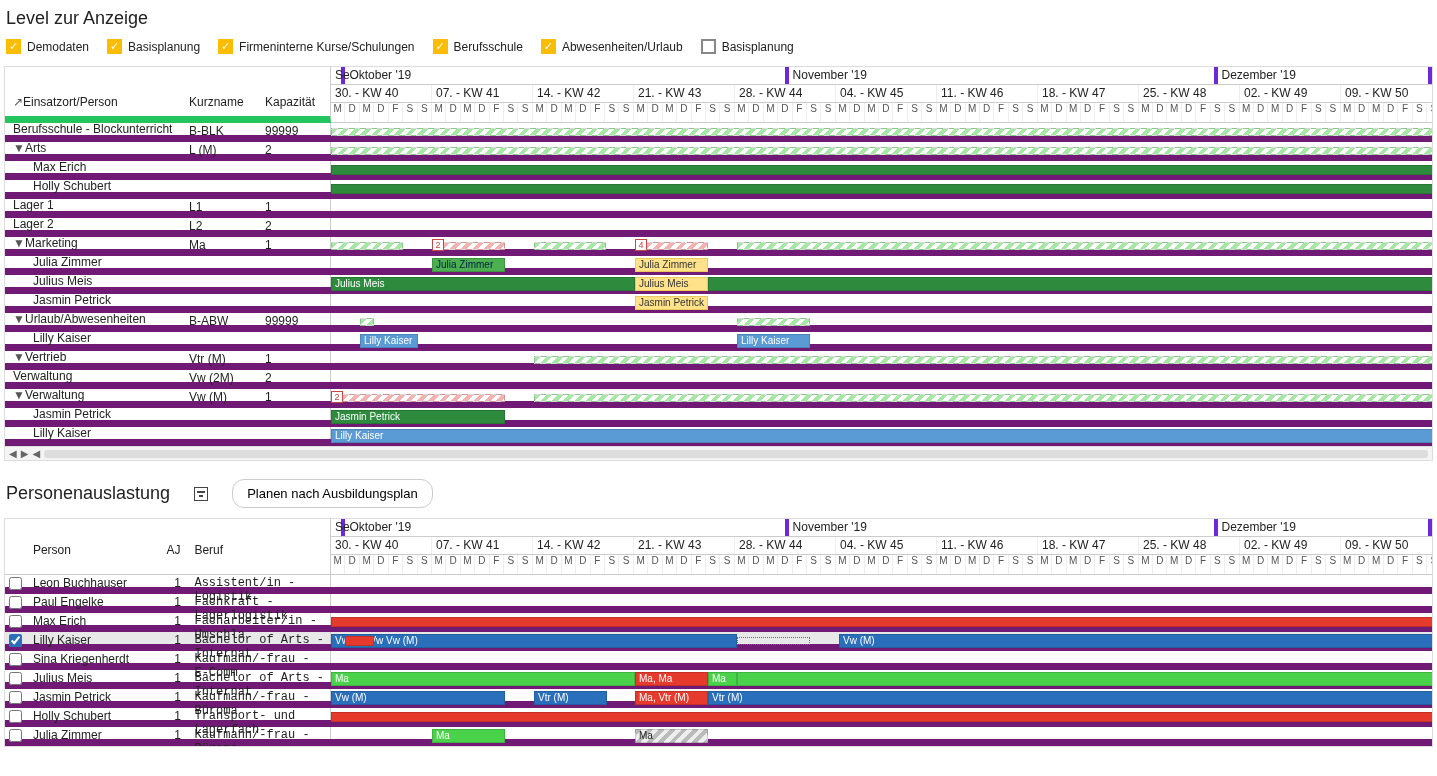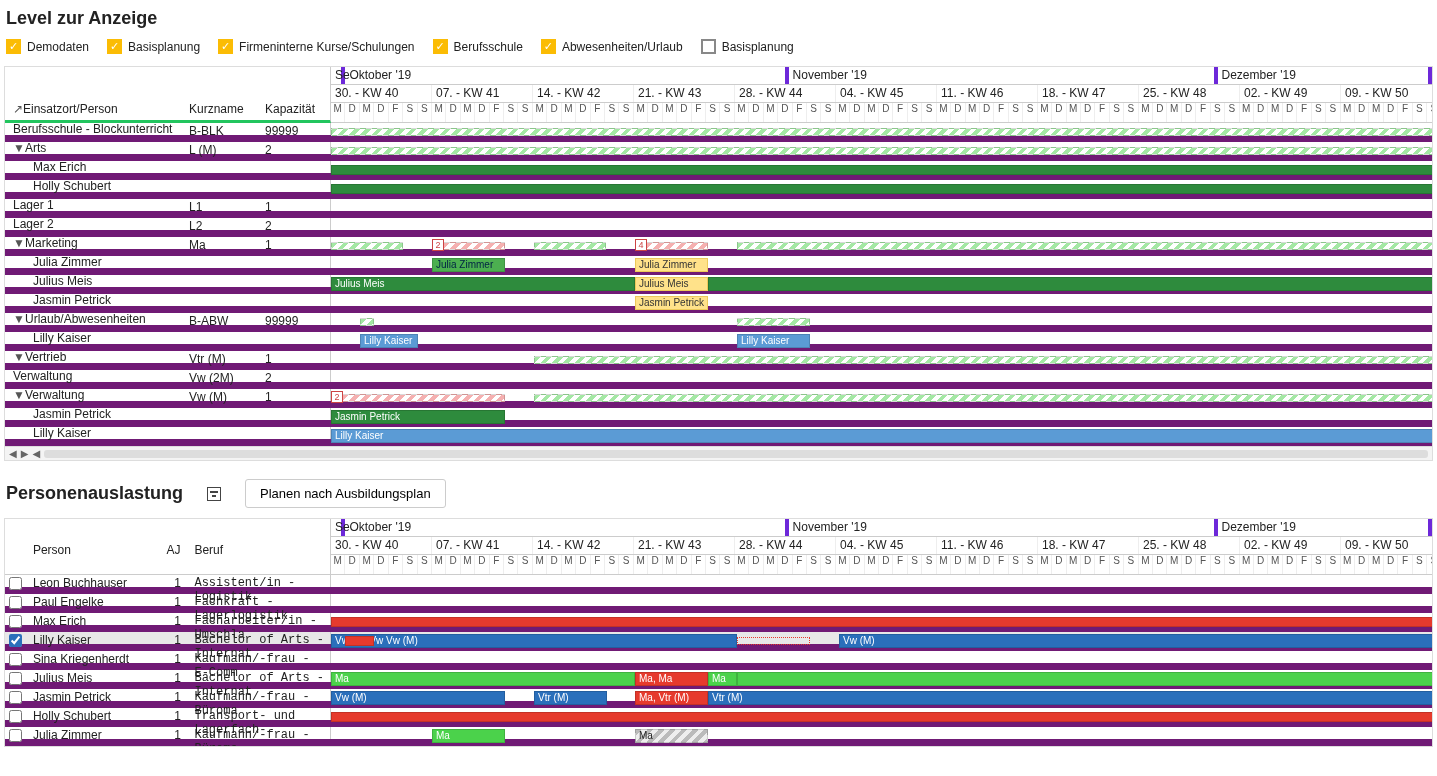--- a/index.html
+++ b/index.html
@@ -1,26 +1,26 @@
 <!DOCTYPE html>
 <html><head>
 <meta charset="utf-8">
 <style>
 * { box-sizing: border-box; margin: 0; padding: 0; }
 body { font-family: Arial, Helvetica, sans-serif; font-size: 12px; color: #222; background: #fff; }
-h2 { font-size: 18px; font-weight: bold; margin: 8px 0 10px 6px; }
+h2 { font-size: 18px; font-weight: normal; margin: 8px 0 10px 6px; }
 .filters { display: flex; gap: 18px; align-items: center; margin: 0 0 12px 6px; flex-wrap: wrap; }
 .chk { display: flex; align-items: center; gap: 6px; cursor: pointer; }
 .chkbox { width: 15px; height: 15px; border: 2px solid #fbbc04; background: #fbbc04; display: flex; align-items: center; justify-content: center; color: #fff; font-size: 11px; }
 .chkbox.empty { background: #fff; border: 2px solid #888; }
 .grid-wrap { border: 1px solid #ddd; margin: 0 4px 18px 4px; }
 .header-row, .body-row { display: flex; }
 .left-pane { width: 326px; flex: 0 0 326px; border-right: 1px solid #ccc; }
 .right-pane { flex: 1; overflow: hidden; }
-.left-head { display:flex; height:56px; align-items:flex-end; border-bottom:3px solid #22c55e; }
+.left-head { display:flex; height:56px; align-items:center; border-bottom:7px solid #22c55e; }
 .left-head .c1 { width:180px; padding:24px 4px 4px 8px; }
 .left-head .c2 { width:76px; padding:24px 4px 4px 4px; }
 .left-head .c3 { width:68px; padding:24px 4px 4px 4px; }
 .expand-icon { display:inline-block; width:10px; color:#555; }
 .months { display:flex; height:18px; border-bottom:1px solid #ccc; font-size:12px; }
 .months > div { border-right:4px solid #6d28d9; padding:1px 4px; }
 .weeks { display:flex; height:18px; border-bottom:1px solid #ccc; font-size:12px; }
 .weeks > div { width:101px; border-right:1px solid #eee; padding:1px 4px; flex:0 0 101px; }
 .days { display:flex; height:20px; border-bottom:1px solid #ccc; font-size:10px; }
 .days > div { width:14.43px; text-align:center; border-right:1px solid #eee; flex:0 0 14.43px; color:#555; }
@@ -42,21 +42,21 @@
 .solid-blue { background:#5b9bd5; color:#fff; }
 .solid-blue2 { background:#2a6fbb; color:#fff; }
 .solid-red { background:#e63a2d; color:#fff; }
 .solid-green3 { background:#4bd24b; color:#fff; }
 .thin { height:8px; top:5px; padding:0; }
 .thin2 { height:10px; top:4px; }
 .badge { position:absolute; top:2px; width:12px; height:12px; background:#fff; border:1px solid #c44; color:#c44; font-size:9px; line-height:10px; text-align:center; }
 .scroll-stub { height:14px; background:#f4f4f4; border-top:1px solid #ddd; display:flex; align-items:center; padding:0 4px; gap:4px; }
 .scroll-stub .arr { font-size:10px; color:#666; }
 .toolbar { display:flex; align-items:center; gap:24px; margin:0 0 10px 6px; }
-.btn { border:1px solid #ccc; background:#fff; padding:6px 14px; border-radius:3px; cursor:pointer; font-size:13px; }
+.btn { border:1px solid #ccc; background:#fff; padding:6px 14px; border-radius:12px; cursor:pointer; font-size:13px; }
 .filter-icon { width:14px; height:14px; border:1px solid #444; position:relative; display:inline-block; }
 .filter-icon::before { content:""; position:absolute; top:3px; left:2px; right:2px; height:2px; background:#444; }
 .filter-icon::after { content:""; position:absolute; top:7px; left:4px; right:4px; height:2px; background:#444; }
 
 
 .row .lc.people { width:326px; }
 .row .lc.people .pcb { width:24px; padding:2px 4px; }
 .row .lc.people .pn { width:136px; padding:1px 4px; }
 .row .lc.people .paj { width:26px; padding:1px 2px; text-align:center; }
 .row .lc.people .pb { width:140px; padding:1px 4px;font-family:Liberation Mono, monospace; }

